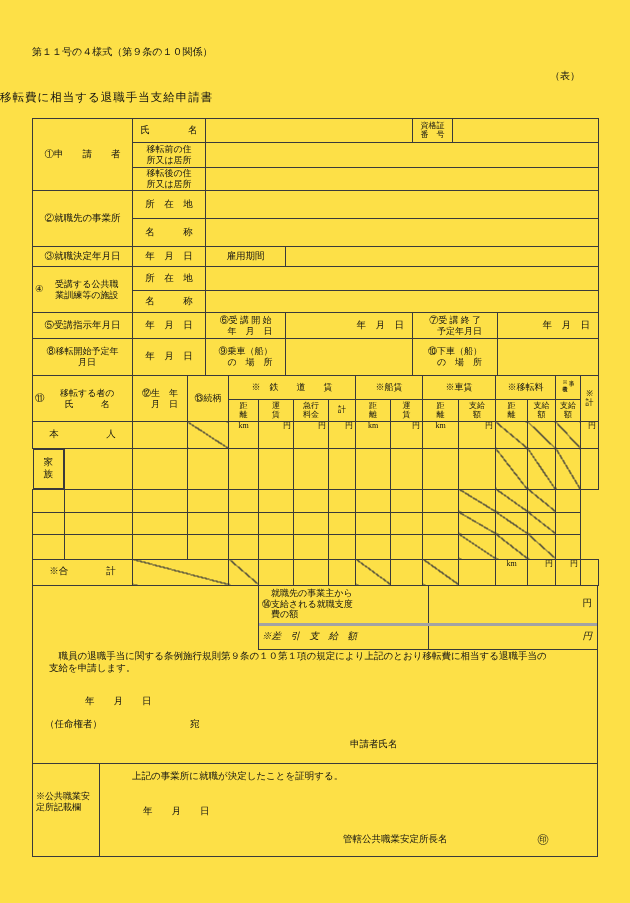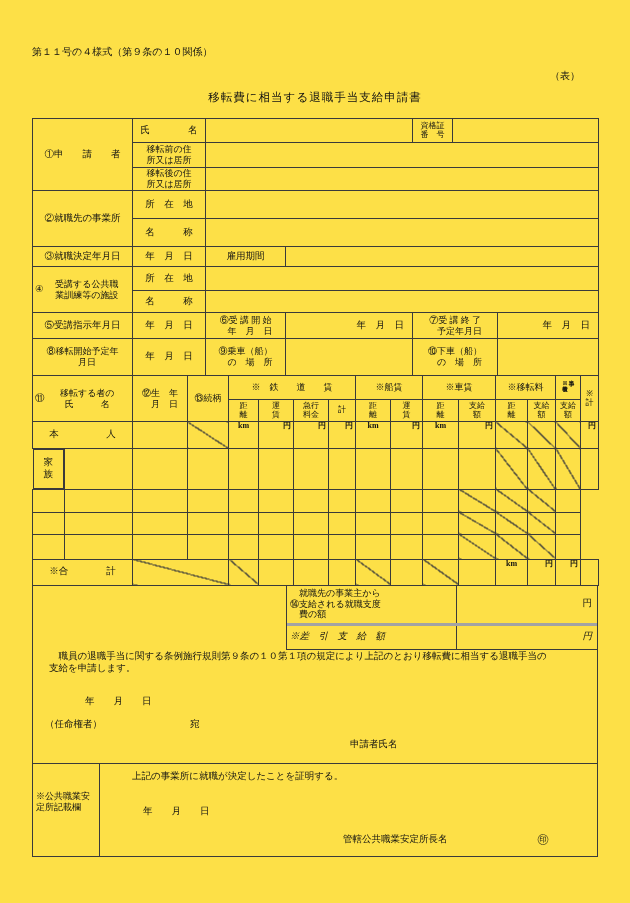--- a/index.html
+++ b/index.html
@@ -6,49 +6,49 @@
   .page{position:relative;width:630px;height:903px;background:#fde047;overflow:hidden;
         font-family:"Liberation Serif","DejaVu Serif",serif;color:#111;font-size:9.5px;line-height:1.25;}
   .abs{position:absolute;}
   .sheet{position:absolute;left:32px;top:118px;width:566px;}
   table{border-collapse:collapse;table-layout:fixed;width:566px;}
   td{border:1px solid #3a3a3a;padding:0 2px;vertical-align:middle;overflow:hidden;}
   .ml{white-space:pre-line;}
   .c{text-align:center;}
   .l{text-align:center;}
   .r{text-align:right;}
-  .top{vertical-align:top;font-weight:bold;}
+  .top{vertical-align:top;}
   .small{font-size:8px;line-height:1.12;}
   .f9{font-size:9px;line-height:1.2;}
   .diag{background:linear-gradient(to top right,transparent calc(50% - 0.6px),#3a3a3a calc(50% - 0.6px),#3a3a3a calc(50% + 0.6px),transparent calc(50% + 0.6px));}
   .numlab{display:flex;align-items:center;}
   .numlab .n{flex:0 0 auto;}
   .numlab .t{flex:1 1 auto;text-align:center;}
   .strip{display:flex;flex-direction:column;justify-content:space-between;align-items:center;padding:7px 0;}
   .vmini{display:flex;flex-direction:row;justify-content:center;align-items:flex-start;gap:1px;}
   .vmini span{writing-mode:vertical-rl;font-size:5.5px;line-height:1;letter-spacing:0;}
   .tb2{margin-top:-1px;}
   .cd{position:relative;width:566px;height:177px;border-left:1px solid #3a3a3a;border-right:1px solid #3a3a3a;box-sizing:border-box;}
-  .box14{position:absolute;top:0;left:225px;right:0;border-left:1px solid #3a3a3a;border-bottom:1px solid #3a3a3a;box-sizing:border-box;margin-left:28px;}
+  .box14{position:absolute;top:0;left:225px;right:0;border-left:1px solid #3a3a3a;border-bottom:1px solid #3a3a3a;box-sizing:border-box;}
   .box14 .row{display:flex;box-sizing:border-box;}
   .box14 .row+.row{border-top:3px solid #a3a3a3;font-style:italic;}
   .box14 .lab{flex:0 0 169px;box-sizing:border-box;padding:2px 3px;}
   .box14 .val{flex:1 1 auto;border-left:1px solid #3a3a3a;box-sizing:border-box;display:flex;align-items:center;justify-content:flex-end;padding-right:5px;}
   .officebox{position:relative;width:566px;height:94px;border:1px solid #3a3a3a;box-sizing:border-box;}
   .officebox .labcell{position:absolute;left:0;top:0;bottom:0;width:67px;border-right:1px solid #3a3a3a;box-sizing:border-box;padding-top:27px;text-align:left;padding-left:3px;}
   .ls1{letter-spacing:1px;}
 </style>
 </head>
 <body>
 
 <div class="page">
 
   <div class="abs" style="left:32px;top:46px;font-size:10px;">第１１号の４様式（第９条の１０関係）</div>
   <div class="abs" style="left:550px;top:70px;font-size:10px;">（表）</div>
-  <div class="abs ls1" style="left:0;right:0;top:90px;text-align:center;font-size:11.5px;">移転費に相当する退職手当支給申請書</div>
+  <div class="abs ls1" style="left:0;right:0;top:90px;font-size:11.5px;">移転費に相当する退職手当支給申請書</div>
 
   <div class="sheet">
 
     <table>
       <colgroup>
           <col style="width:100px">
           <col style="width:73px">
           <col style="width:80px">
           <col style="width:127px">
           <col style="width:40px">

